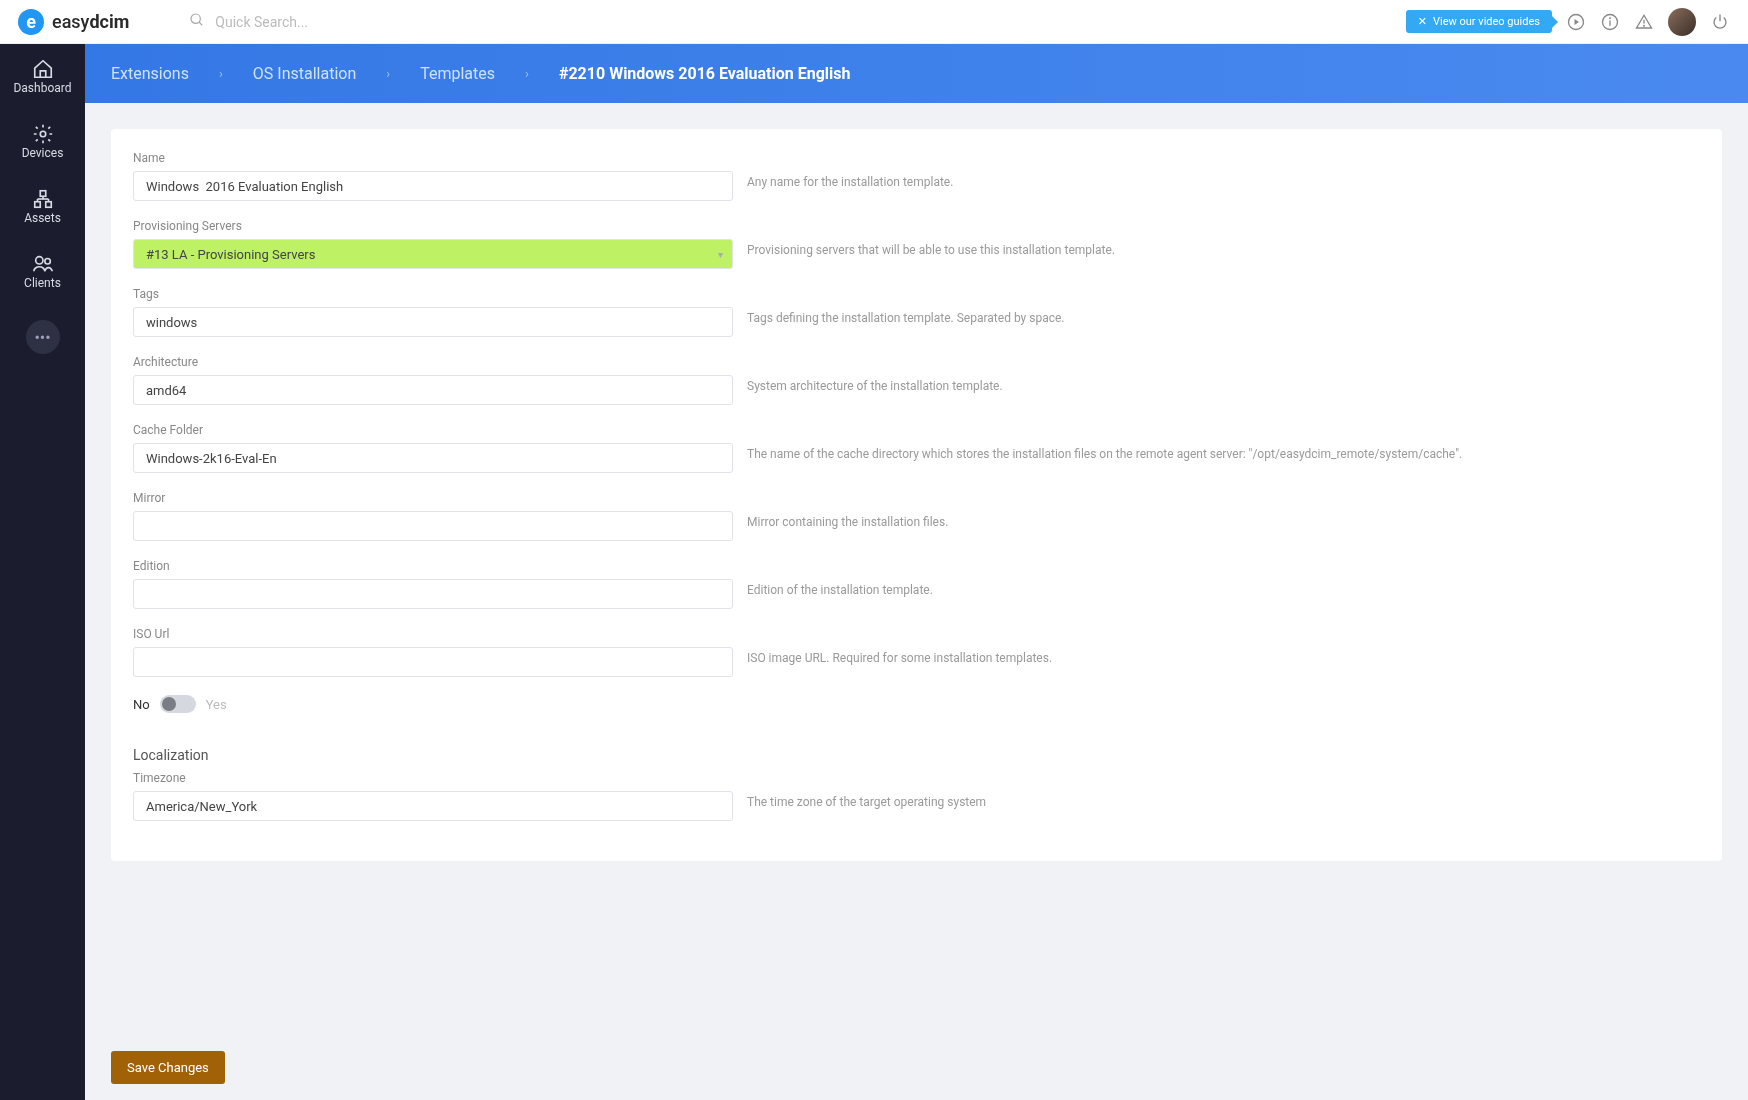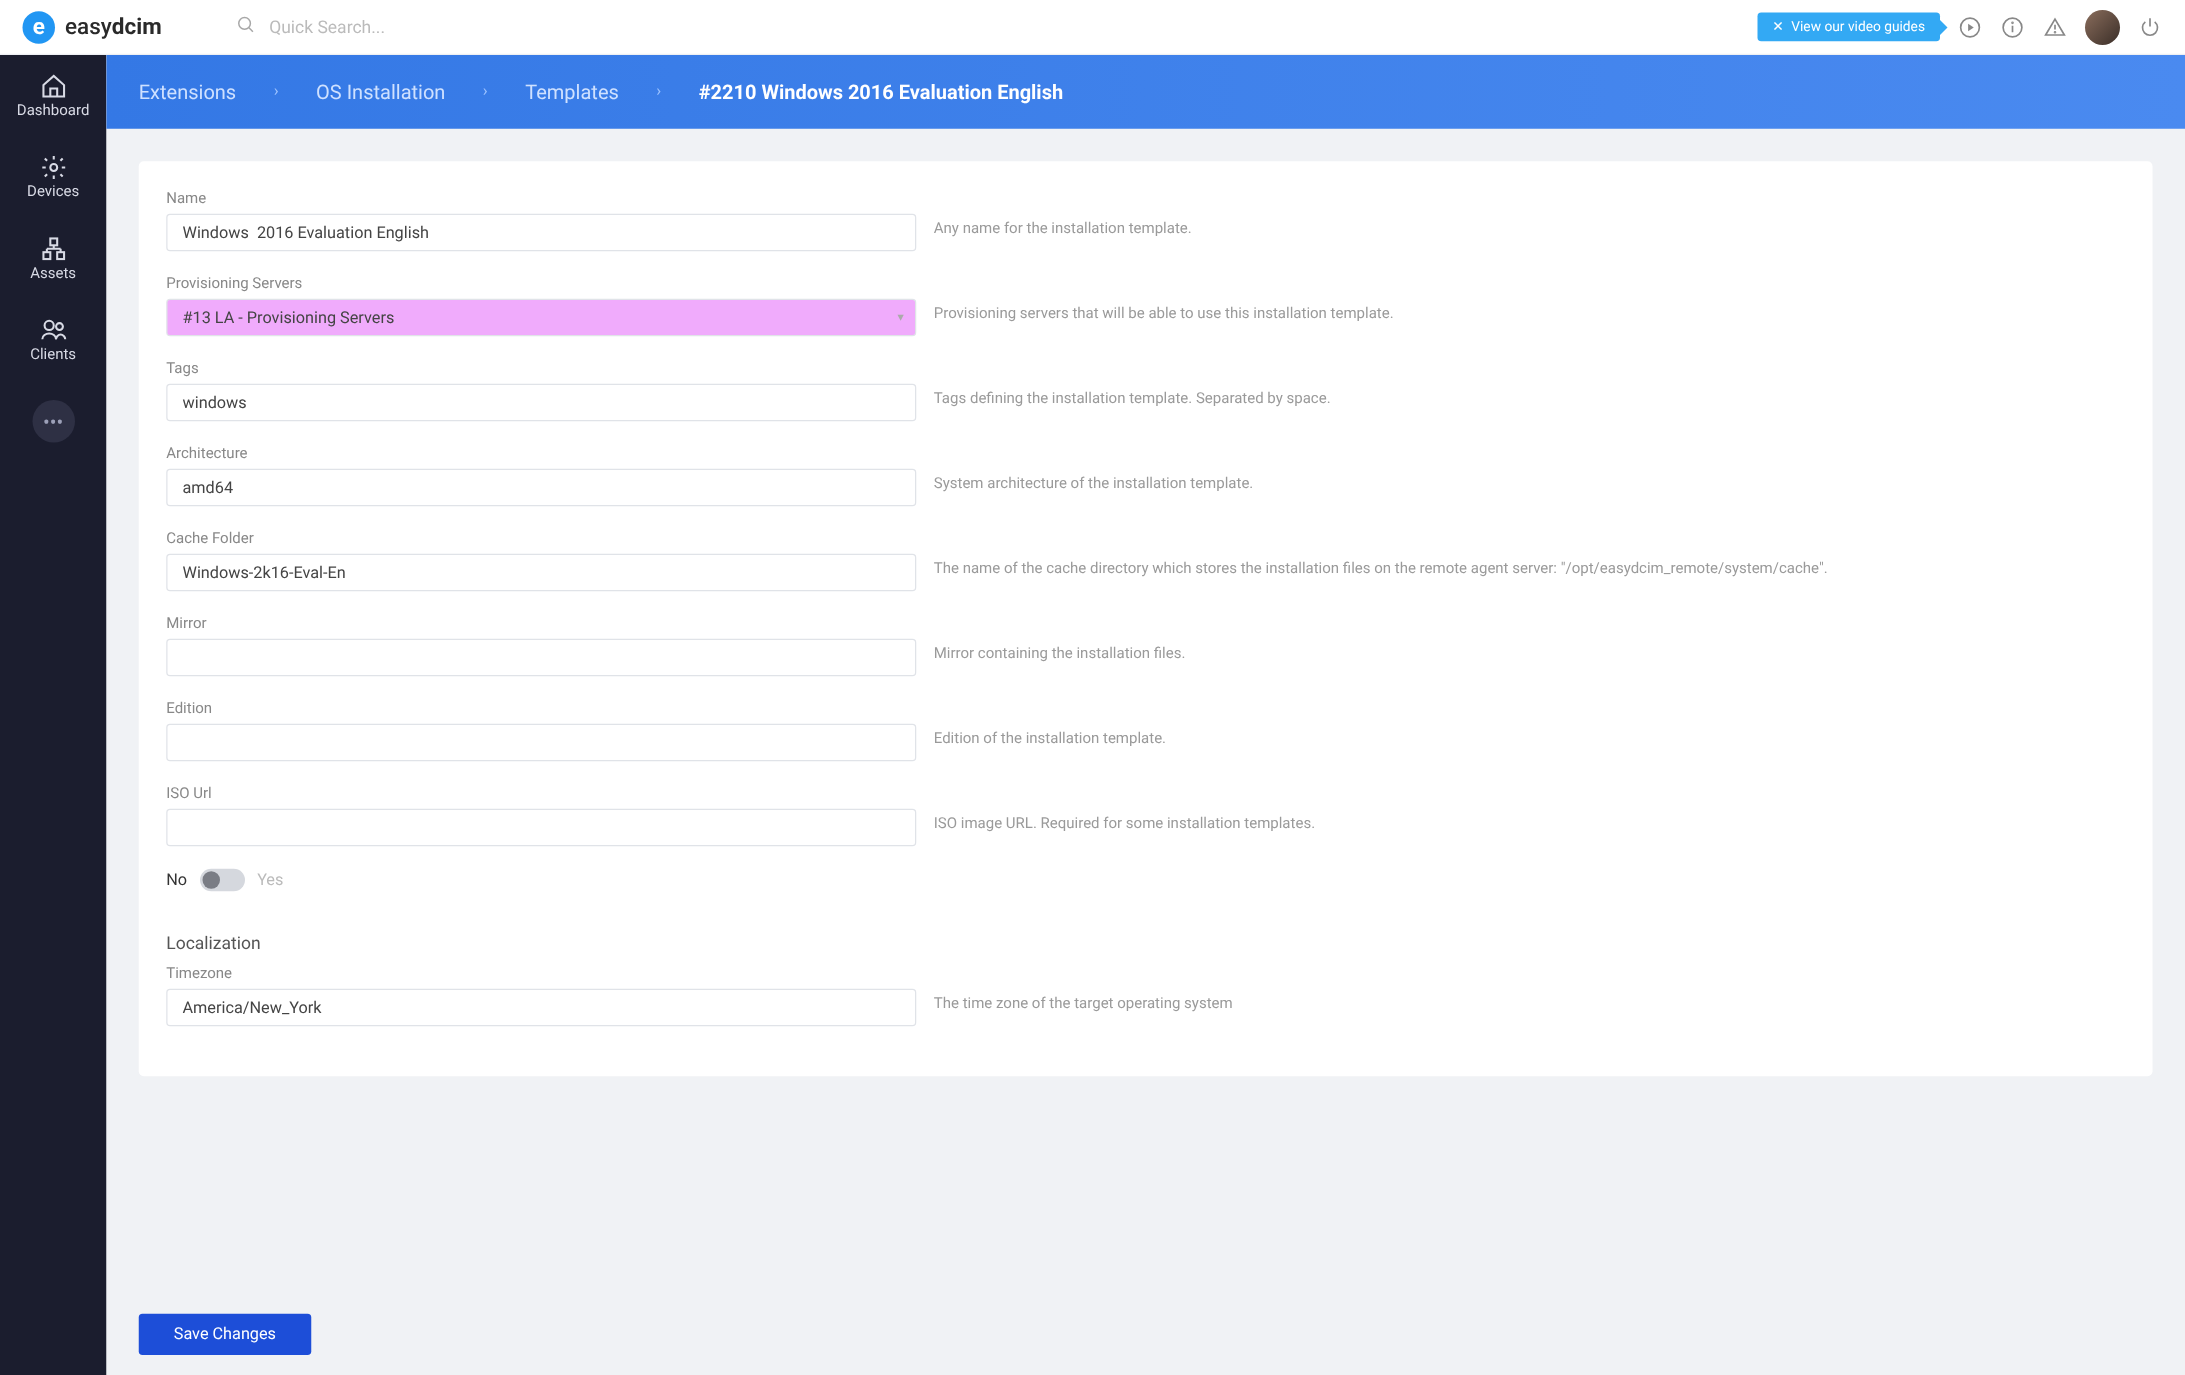--- a/index.html
+++ b/index.html
@@ -26,33 +26,33 @@
 .breadcrumb-bar{background:linear-gradient(90deg,#3478e5,#4a8af0);padding:20px 26px;display:flex;align-items:center;gap:30px;color:#fff;font-size:16px}
 .breadcrumb-bar a{color:#cfe1ff;text-decoration:none;cursor:pointer}
 .breadcrumb-bar .sep{color:#9cc2ff;font-size:13px}
 .breadcrumb-bar .current{color:#fff;font-weight:700}
 .content{padding:26px;flex:1}
 .panel{background:#fff;border-radius:4px;padding:22px 0}
 .form-row{display:flex;align-items:flex-start;padding:0 22px;margin-bottom:4px}
 .form-left{width:600px}
 .form-label{font-size:12px;color:#888;margin-bottom:6px;display:flex;align-items:center;gap:6px}
 .form-input,.form-select{width:100%;height:30px;border:1px solid #e0e3e8;border-radius:3px;padding:0 12px;font-size:13px;color:#444;outline:none}
-.form-select{background:#f0abfc;appearance:none;position:relative}
+.form-select{background:#bef264;appearance:none;position:relative}
 .select-wrap{position:relative}
 .select-wrap::after{content:"▾";position:absolute;right:10px;top:50%;transform:translateY(-50%);color:#aaa;font-size:10px;pointer-events:none}
 .form-help{font-size:12px;color:#9a9a9a;padding:24px 0 0 14px;flex:1}
 .section-title{font-size:14px;color:#555;padding:0 22px;margin:20px 0 8px}
 .toggle-row{display:flex;align-items:center;gap:10px;font-size:13px;color:#666}
 .toggle-label-no{color:#333}
 .toggle-label-yes{color:#bbb}
 .toggle{width:36px;height:18px;background:#d5d8de;border-radius:10px;position:relative;cursor:pointer}
 .toggle-knob{width:14px;height:14px;background:#7a7d85;border-radius:50%;position:absolute;top:2px;left:2px}
 .help-icon{width:14px;height:14px;border:1px solid #bbb;border-radius:50%;display:inline-flex;align-items:center;justify-content:center;font-size:9px;color:#999}
 .footer{padding:16px 26px}
-.save-btn{background:#1d4ed8;color:#fff;border:none;padding:9px 28px;font-size:13px;border-radius:3px;cursor:pointer}
+.save-btn{background:#a16207;color:#fff;border:none;padding:9px 16px;font-size:13px;border-radius:3px;cursor:pointer}
 .field-block{margin-bottom:14px}
 svg{fill:none;stroke:currentColor;stroke-width:1.8}
 </style>
 </head>
 <body>
 
 <div class="app">
   <div class="topbar">
     <div class="logo">
       <div class="logo-icon">e</div>

